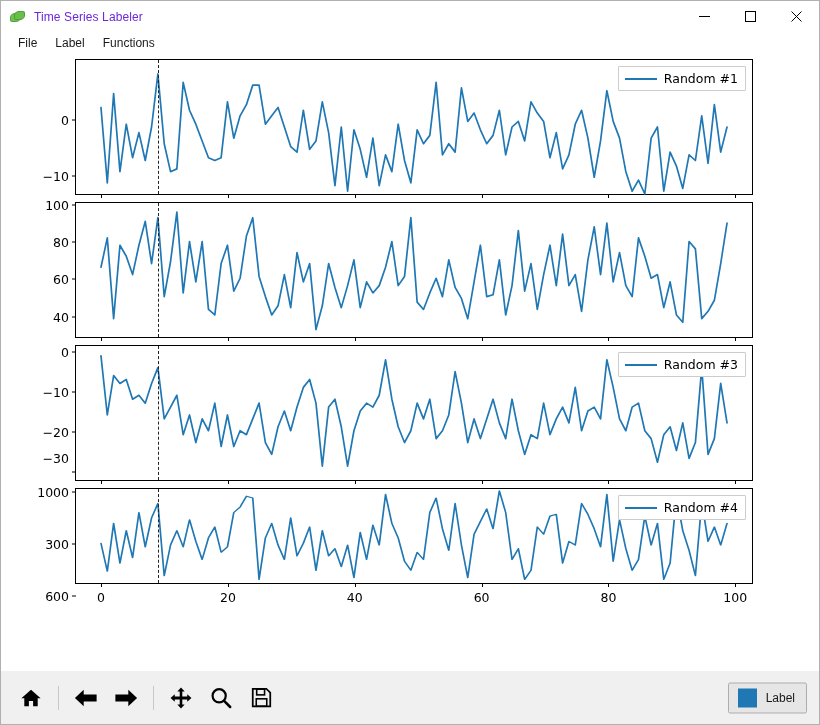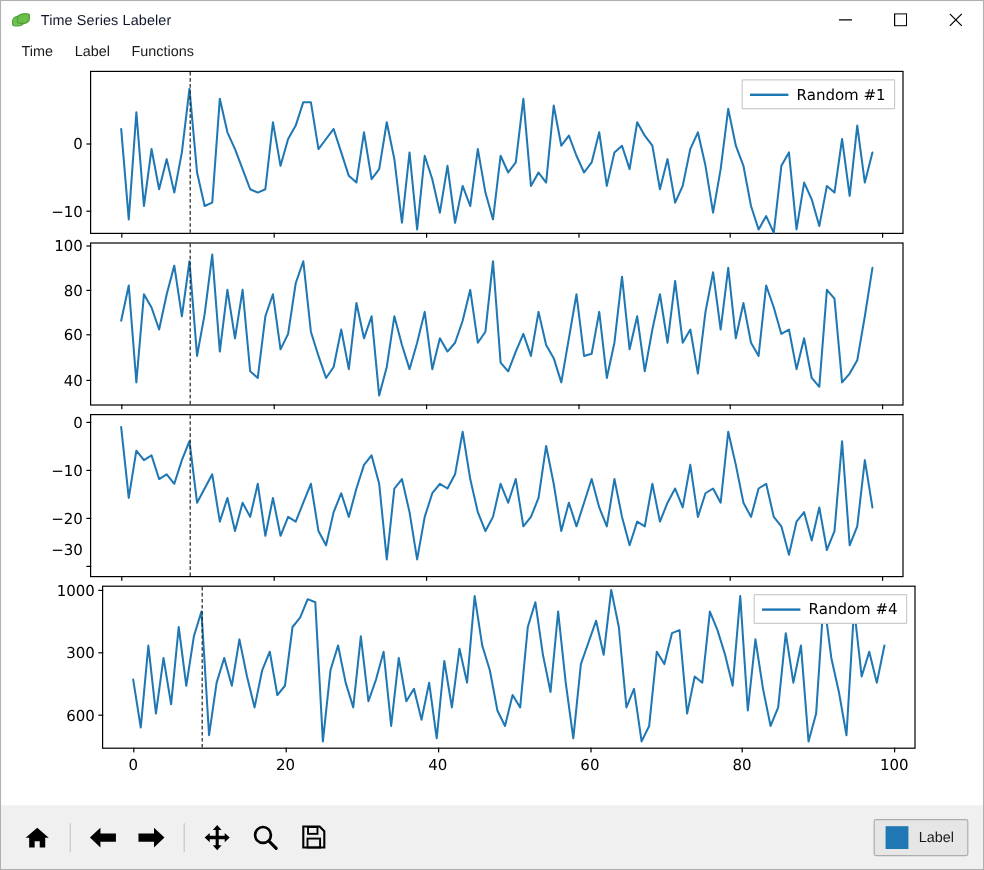--- a/index.html
+++ b/index.html
@@ -48,21 +48,21 @@
     height: 9px;
     border-radius: 50% 20% 50% 20%;
     background: #6abf4b;
     border: 1px solid #4f9e36;
     box-sizing: border-box;
   }
   .title-icon .leaf.back { left: 0px; top: 4px; opacity: .95; }
   .title-icon .leaf.front { left: 4px; top: 2px; }
   .title-text {
     font-size: 12px;
-    color: #0f172a;
+    color: #6d28d9;
     letter-spacing: .1px;
   }
   .win-controls {
     position: absolute;
     right: 0;
     top: 0;
     height: 31px;
     display: flex;
   }
   .win-btn {
@@ -261,21 +261,21 @@
       <div class="win-btn close">
         <svg width="11" height="11" viewBox="0 0 11 11">
             <line x1="0.5" y1="0.5" x2="10.5" y2="10.5" stroke="#000" stroke-width="1"></line>
             <line x1="10.5" y1="0.5" x2="0.5" y2="10.5" stroke="#000" stroke-width="1"></line>
           </svg>
       </div>
     </div>
   </div>
 
   <div class="menu-bar">
-    <div class="menu-item">Time</div>
+    <div class="menu-item">File</div>
     <div class="menu-item">Label</div>
     <div class="menu-item">Functions</div>
   </div>
 
   <div class="figure-area">
     <div class="figure" id="figure">
         <div class="axes" style="left: 74px; top: 5px; width: 678px; height: 136px;">
           <div class="ytick-mark" style="top: 59.5px;"></div>
           <div class="ytick-label" style="top: 59.5px;">0</div>
           <div class="ytick-mark" style="top: 116.167px;"></div>
@@ -327,22 +327,26 @@
           <div class="xtick-mark" style="left: 25.0524px;"></div>
           <div class="xtick-mark" style="left: 151.9px;"></div>
           <div class="xtick-mark" style="left: 278.747px;"></div>
           <div class="xtick-mark" style="left: 405.595px;"></div>
           <div class="xtick-mark" style="left: 532.442px;"></div>
           <div class="xtick-mark" style="left: 659.29px;"></div>
           <svg class="plotline" viewBox="0 0 678 136" preserveAspectRatio="none">
             <polyline points="25.05,10.00 31.39,70.00 37.74,30.00 44.08,38.00 50.42,34.00 56.76,54.00 63.11,50.00 69.45,58.00 75.79,38.00 82.13,22.00 88.48,74.00 94.82,62.00 101.16,50.00 107.50,90.00 113.85,70.00 120.19,98.00 126.53,74.00 132.87,86.00 139.22,58.00 145.56,102.00 151.90,70.00 158.24,102.00 164.58,86.00 170.93,90.00 177.27,74.00 183.61,58.00 189.95,98.00 196.30,110.00 202.64,82.00 208.98,66.00 215.32,86.00 221.67,62.00 228.01,42.00 234.35,34.00 240.69,58.00 247.04,122.00 253.38,62.00 259.72,54.00 266.06,82.00 272.41,122.00 278.75,86.00 285.09,66.00 291.43,58.00 297.77,62.00 304.12,50.00 310.46,14.00 316.80,54.00 323.14,82.00 329.49,98.00 335.83,86.00 342.17,58.00 348.51,74.00 354.86,54.00 361.20,94.00 367.54,86.00 373.88,70.00 380.23,26.00 386.57,58.00 392.91,98.00 399.25,74.00 405.59,94.00 411.94,74.00 418.28,54.00 424.62,78.00 430.96,94.00 437.31,54.00 443.65,86.00 449.99,110.00 456.33,90.00 462.68,94.00 469.02,58.00 475.36,90.00 481.70,74.00 488.05,62.00 494.39,78.00 500.73,42.00 507.07,86.00 513.42,66.00 519.76,62.00 526.10,74.00 532.44,14.00 538.78,42.00 545.13,74.00 551.47,86.00 557.81,62.00 564.15,58.00 570.50,86.00 576.84,94.00 583.18,118.00 589.52,90.00 595.87,82.00 602.21,106.00 608.55,78.00 614.89,114.00 621.24,98.00 627.58,22.00 633.92,110.00 640.26,94.00 646.61,38.00 652.95,78.00" fill="none" stroke="#1f77b4" stroke-width="1.7" stroke-linejoin="round" stroke-linecap="round"></polyline>
           </svg>
           <div class="vline" style="left: 82.1338px;"></div>
+          <div class="legend">
+            <div class="legend-line" style="border-top-color: rgb(31, 119, 180);"></div>
+            <div class="legend-text">Random #3</div>
+          </div>
         </div>
-        <div class="axes" style="left: 84px; top: 434px; width: 678px; height: 136px;">
+        <div class="axes" style="left: 74px; top: 434px; width: 678px; height: 96px;">
           <div class="ytick-mark" style="top: 2.61538px;"></div>
           <div class="ytick-label" style="top: 2.61538px;">1000</div>
           <div class="ytick-mark" style="top: 54.9231px;"></div>
           <div class="ytick-label" style="top: 54.9231px;">300</div>
           <div class="ytick-mark" style="top: 107.231px;"></div>
           <div class="ytick-label" style="top: 107.231px;">600</div>
           <div class="xtick-mark" style="left: 25.0524px;"></div>
           <div class="xtick-label" style="left: 25.0524px;">0</div>
           <div class="xtick-mark" style="left: 151.9px;"></div>
           <div class="xtick-label" style="left: 151.9px;">20</div>

